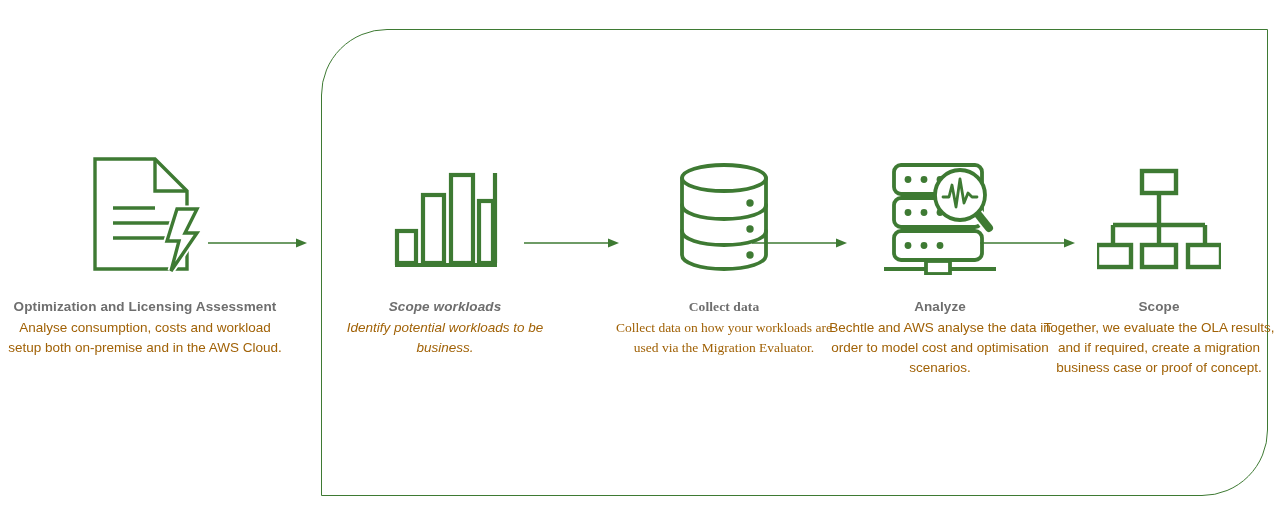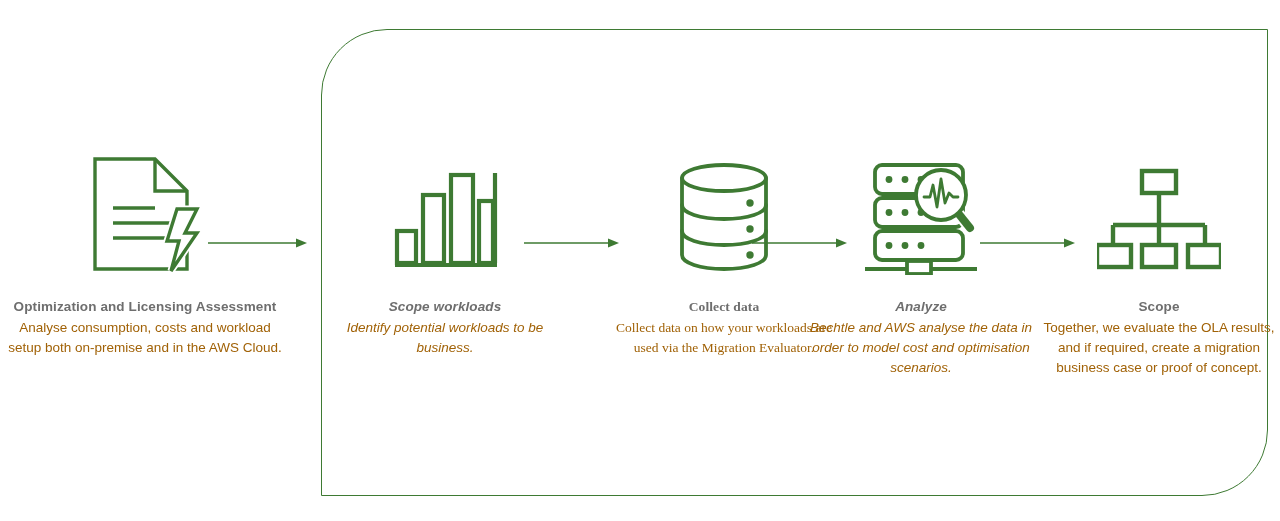--- a/index.html
+++ b/index.html
@@ -54,21 +54,21 @@
     position: absolute;
     top: 150px;
     display: flex;
     flex-direction: column;
     align-items: center;
   }
 
   .step-0 { left: 2px;    width: 286px; }
   .step-1 { left: 330px;  width: 230px; font-style: italic; }
   .step-2 { left: 610px;  width: 228px; font-family: Liberation Serif, serif; }
-  .step-3 { left: 808px;  width: 226px; font-style: italic; }
+  .step-3 { left: 827px;  width: 226px; }
   .step-4 { left: 1040px; width: 238px; }
 
   .icon-box {
     height: 125px;
     display: flex;
     align-items: flex-end;
     justify-content: center;
   }
 
   .step-title {

